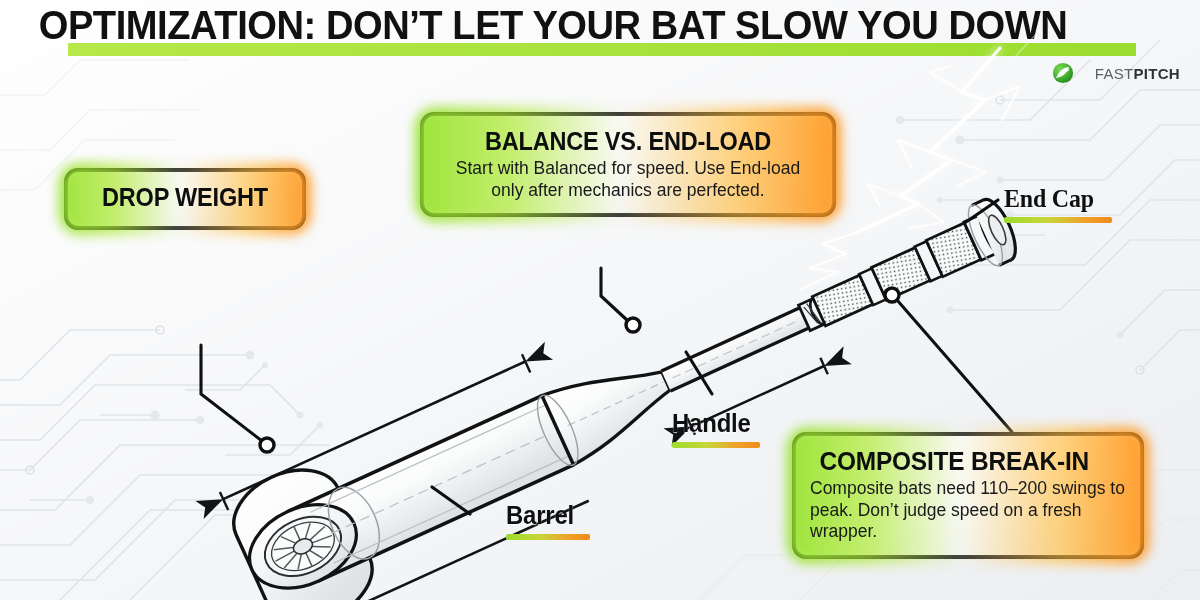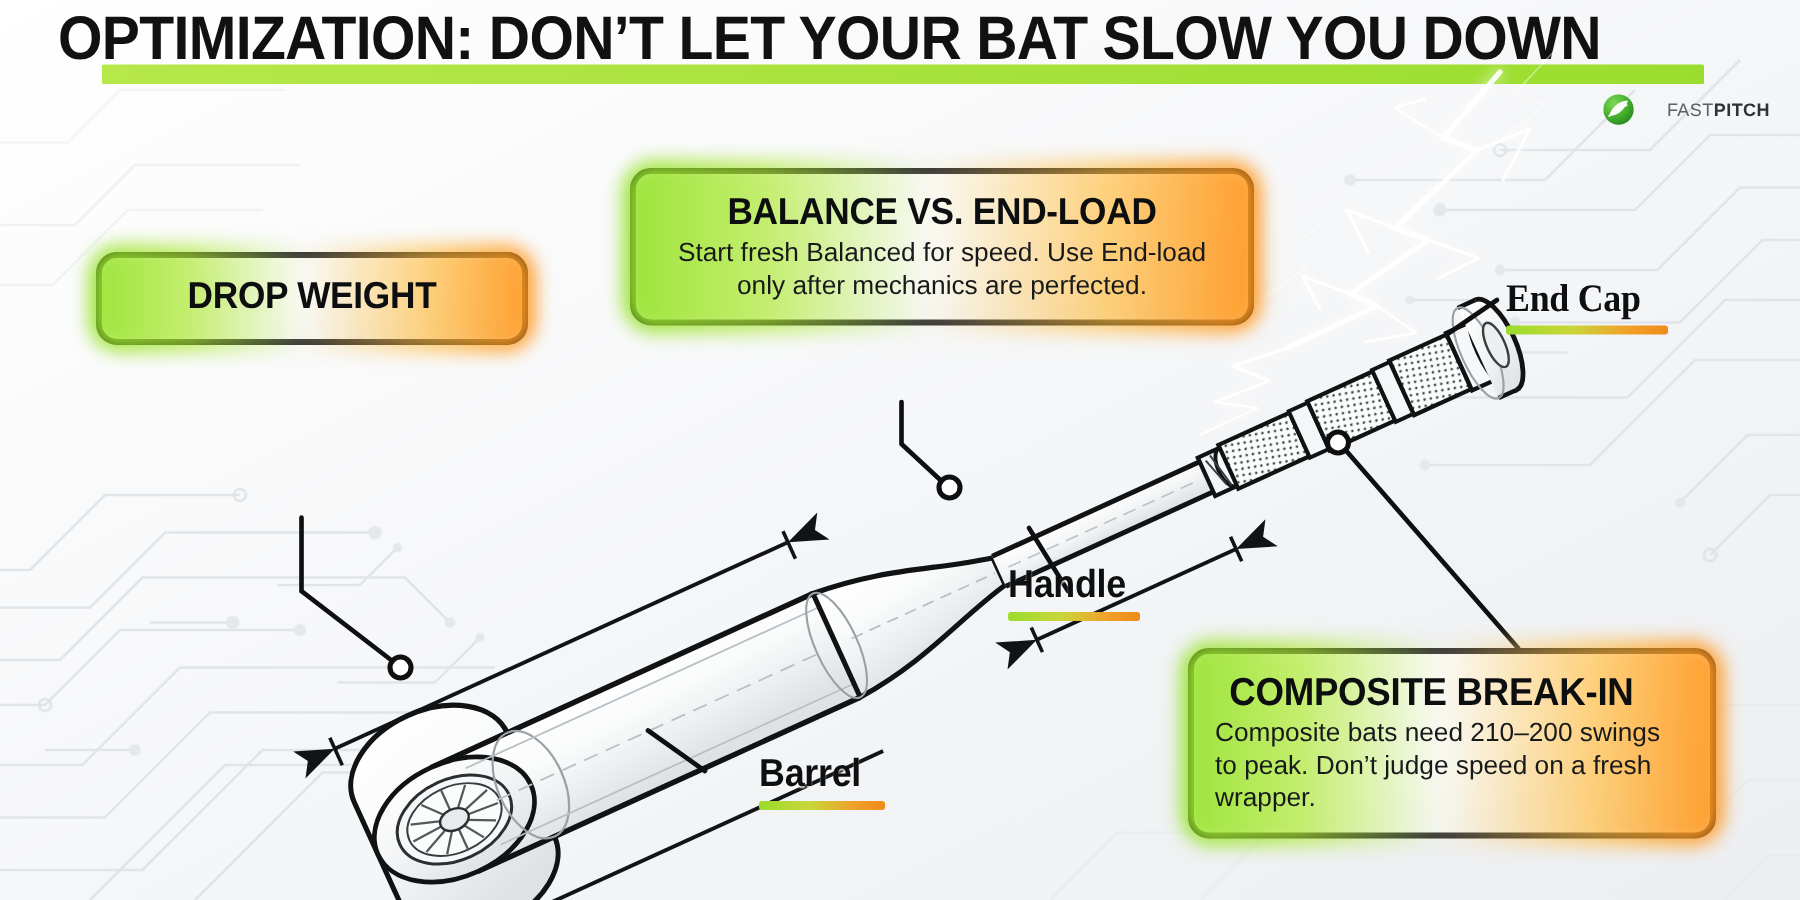--- a/index.html
+++ b/index.html
@@ -43,21 +43,21 @@
     border-radius:1px;
   }
 
   
   .logo {
     position:absolute; right:20px; top:62px;
     display:flex; align-items:center; gap:5px;
   }
   .logo-mark { width:22px; height:22px; display:block; }
   .logo-text {
-    font-size:12px; letter-spacing:0.3px;
+    font-size:15px; letter-spacing:0.3px;
     color:#5a6066; font-weight:400;margin-left:16px;
   }
   .logo-text b { color:#2e3338; font-weight:bold; }
 
   
   .callout {
     position:absolute;
     background:linear-gradient(160deg,#ffffff 0%,#fbfcfc 55%,#eef0f1 100%);
     border:4px solid #0c0d0e;
     border-radius:14px;
@@ -89,21 +89,21 @@
     line-height:30px;
     margin-bottom:2px;
   }
   .callout p {
     font-size:17.5px;
     line-height:21.5px;
     color:#18191a;
     text-align:center;
   }
 
-  #box-drop   { left:64px;  top:168px; width:288px; }
+  #box-drop   { left:64px;  top:168px; width:242px; }
   #box-balance{ left:420px; top:112px; width:416px; }
   #box-comp   { left:792px; top:432px; width:352px; }
   #box-comp h2 { text-align:left; font-size:26px; }
   #box-comp p  { text-align:left; }
 
   
   .part-label {
     position:absolute;
     z-index:5;
   }
@@ -118,21 +118,21 @@
     white-space:nowrap;
     text-shadow:0 1px 1px rgba(255,255,255,0.8);
   }
   .part-label .rule {
     margin-top:3px;
     height:6px;
     border-radius:2px;
     background:linear-gradient(90deg,#9bdc2b 0%,#c8d63a 40%,#f0a12a 75%,#ef8b1a 100%);
   }
   #lbl-barrel { left:506px; top:500px;  width:84px; }
-  #lbl-handle { left:672px; top:374px;  width:88px; }
+  #lbl-handle { left:672px; top:408px;  width:88px; }
   #lbl-endcap { left:1004px; top:184px; width:108px;font-family:Liberation Serif, serif; }
 
   .fg-svg { position:absolute; inset:0; width:1200px; height:600px; z-index:4; pointer-events:none; }
   .bat-svg { position:absolute; inset:0; width:1200px; height:600px; z-index:3; }
   .bolt-svg { position:absolute; inset:0; width:1200px; height:600px; z-index:2; }
 </style>
 </head>
 <body>
 
 <div id="stage">
@@ -399,26 +399,26 @@
     </svg>
     <span class="logo-text"><span>FAST</span><b>PITCH</b></span>
   </div>
 
   <div class="callout" id="box-drop">
     <h2>DROP WEIGHT</h2>
   </div>
 
   <div class="callout" id="box-balance">
     <h2>BALANCE VS. END-LOAD</h2>
-    <p>Start fresh Balanced for speed. Use End-load only after mechanics are perfected.</p>
+    <p>Start with Balanced for speed. Use End-load only after mechanics are perfected.</p>
   </div>
 
   <div class="callout" id="box-comp">
     <h2>COMPOSITE BREAK-IN</h2>
-    <p>Composite bats need 210–200 swings to peak. Don’t judge speed on a fresh wrapper.</p>
+    <p>Composite bats need 110–200 swings to peak. Don’t judge speed on a fresh wrapper.</p>
   </div>
 
   <div class="part-label" id="lbl-barrel">
     <span class="txt">Barrel</span>
     <div class="rule"></div>
   </div>
 
   <div class="part-label" id="lbl-handle">
     <span class="txt">Handle</span>
     <div class="rule"></div>

